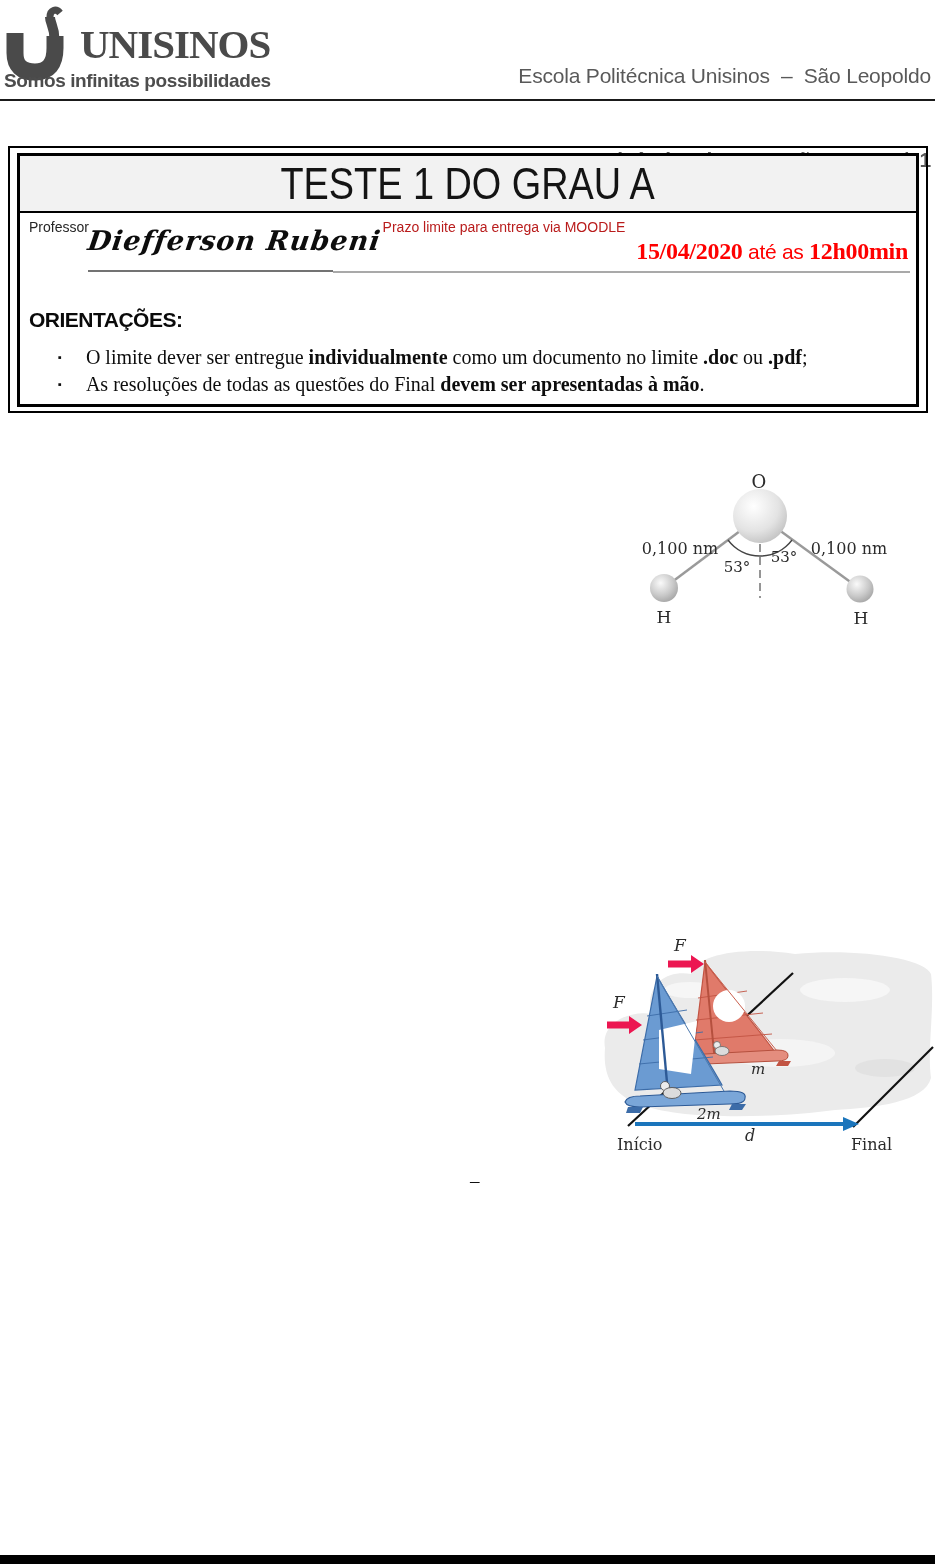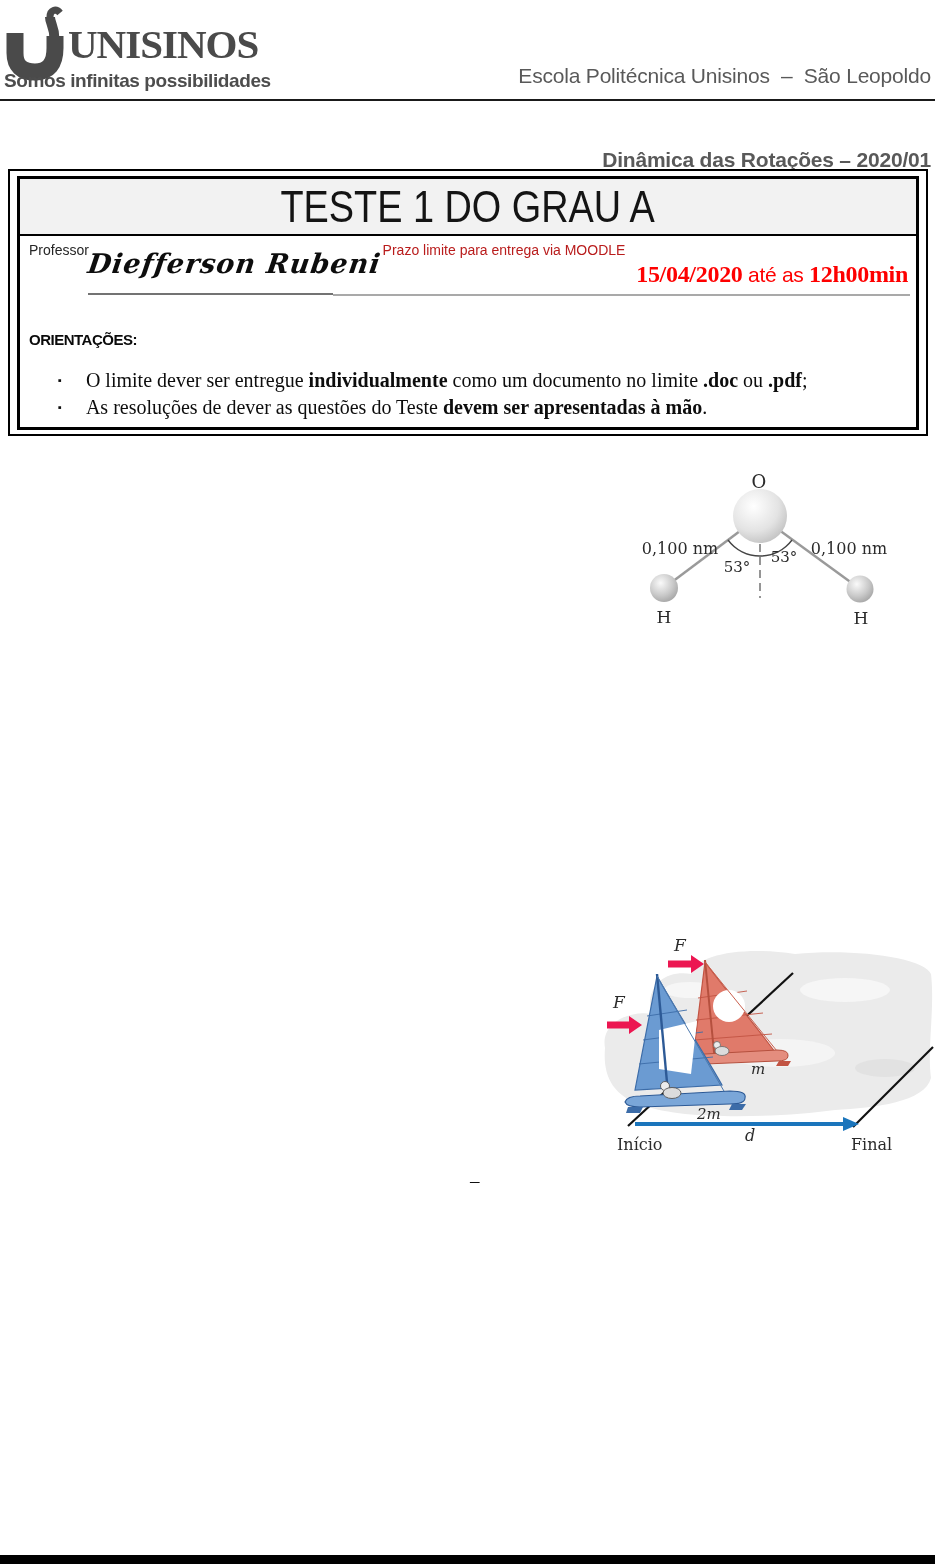--- a/index.html
+++ b/index.html
@@ -1,51 +1,51 @@
 <!DOCTYPE html>
 <html><head>
 <meta charset="utf-8">
 <style>
   html,body{margin:0;padding:0;background:#fff;}
   .page{position:relative;width:935px;height:1564px;background:#fff;overflow:hidden;
         font-family:"Liberation Sans",sans-serif;color:#111;}
 
   
   .logo-mark{position:absolute;left:5px;top:6px;width:62px;height:78px;}
-  .logo-word{position:absolute;left:68px;top:20px;font-family:"Liberation Serif",serif;
+  .logo-word{position:absolute;left:80px;top:20px;font-family:"Liberation Serif",serif;
              font-weight:bold;font-size:41px;letter-spacing:-1px;color:#4a4a4a;}
   .logo-tagline{position:absolute;left:4px;top:70px;font-size:19px;font-weight:bold;
                 letter-spacing:-0.4px;color:#4d4d4d;}
   .header-right{position:absolute;right:4px;top:6px;text-align:right;color:#595959;
                 font-size:21px;line-height:28px;letter-spacing:-0.2px;white-space:pre;}
   .header-right .l3{font-weight:bold;}
   .header-rule{position:absolute;left:0;top:99px;width:935px;height:2px;background:#1a1a1a;}
 
   
   .outer-box{position:absolute;left:8px;top:146px;width:920px;height:267px;
-             border:2px solid #000;box-sizing:border-box;margin-top:23px;}
+             border:2px solid #000;box-sizing:border-box;}
   .inner-box{position:absolute;left:7px;top:5px;right:7px;bottom:4px;border:3px solid #000;}
   .title-row{height:55px;background:#f2f2f2;border-bottom:2px solid #000;
              display:flex;align-items:center;justify-content:center;}
   .title-row span{font-size:44px;letter-spacing:0px;color:#141414;transform:scaleX(0.86);
                   white-space:nowrap;}
   .info-row{position:relative;height:68px;}
   .prof-label{position:absolute;left:9px;top:6px;font-size:14px;color:#262626;}
   .signature{position:absolute;left:68px;top:12px;font-family:"DejaVu Serif",serif;
              font-style:italic;font-weight:bold;font-size:27px;color:#0d0d0d;
              transform:skewX(-8deg);letter-spacing:1px;}
   .deadline-label{position:absolute;left:334px;top:6px;width:300px;text-align:center;
                   font-size:14px;color:#b91c1c;}
   .deadline-value{position:absolute;right:8px;top:24px;color:#fe0000;font-size:24px;
                   letter-spacing:-0.3px;white-space:pre;}
   .deadline-value .bold{font-weight:bold;font-family:Liberation Serif, serif;}
   .deadline-value .mid{font-size:21px;}
   .sig-underline{position:absolute;left:68px;top:57px;width:245px;height:2px;background:#737373;}
   .row-underline{position:absolute;left:313px;top:58px;right:6px;height:2px;background:#a9a9a9;}
-  .orient-head{position:absolute;left:9px;top:152px;font-size:15px;font-weight:bold;
+  .orient-head{position:absolute;left:9px;top:152px;font-size:21px;font-weight:bold;
                letter-spacing:-0.5px;color:#0a0a0a;}
   .bullets{position:absolute;left:38px;top:188px;font-family:"Liberation Serif",serif;
            font-size:20px;color:#0d0d0d;}
   .bullet{display:flex;line-height:27px;}
   .bullet .marker{font-size:11px;line-height:27px;margin-right:24px;}
   .bullet b{font-weight:bold;}
 
   
   .fig-molecule{position:absolute;left:630px;top:466px;width:290px;height:160px;}
   .fig-boats{position:absolute;left:595px;top:928px;width:340px;height:232px;}
@@ -90,21 +90,21 @@
         <div class="row-underline"></div>
       </div>
       <div class="orient-head">ORIENTAÇÕES:</div>
       <div class="bullets">
         <div class="bullet">
           <span class="marker">▪</span>
           <span><span>O limite dever ser entregue </span><b>individualmente</b><span> como um documento no limite </span><b>.doc</b><span> ou </span><b>.pdf</b><span>;</span></span>
         </div>
         <div class="bullet">
           <span class="marker">▪</span>
-          <span><span>As resoluções de dever as questões do Teste </span><b>devem ser apresentadas à mão</b><span>.</span></span>
+          <span><span>As resoluções de todas as questões do Final </span><b>devem ser apresentadas à mão</b><span>.</span></span>
         </div>
       </div>
     </div>
   </div>
 
   <svg class="fig-molecule" viewBox="0 0 290 160">
     <defs>
       <radialGradient id="gradO" cx="0.38" cy="0.32" r="0.85">
         <stop offset="0" stop-color="#ffffff"></stop>
           <stop offset="0.55" stop-color="#e3e3e3"></stop>

